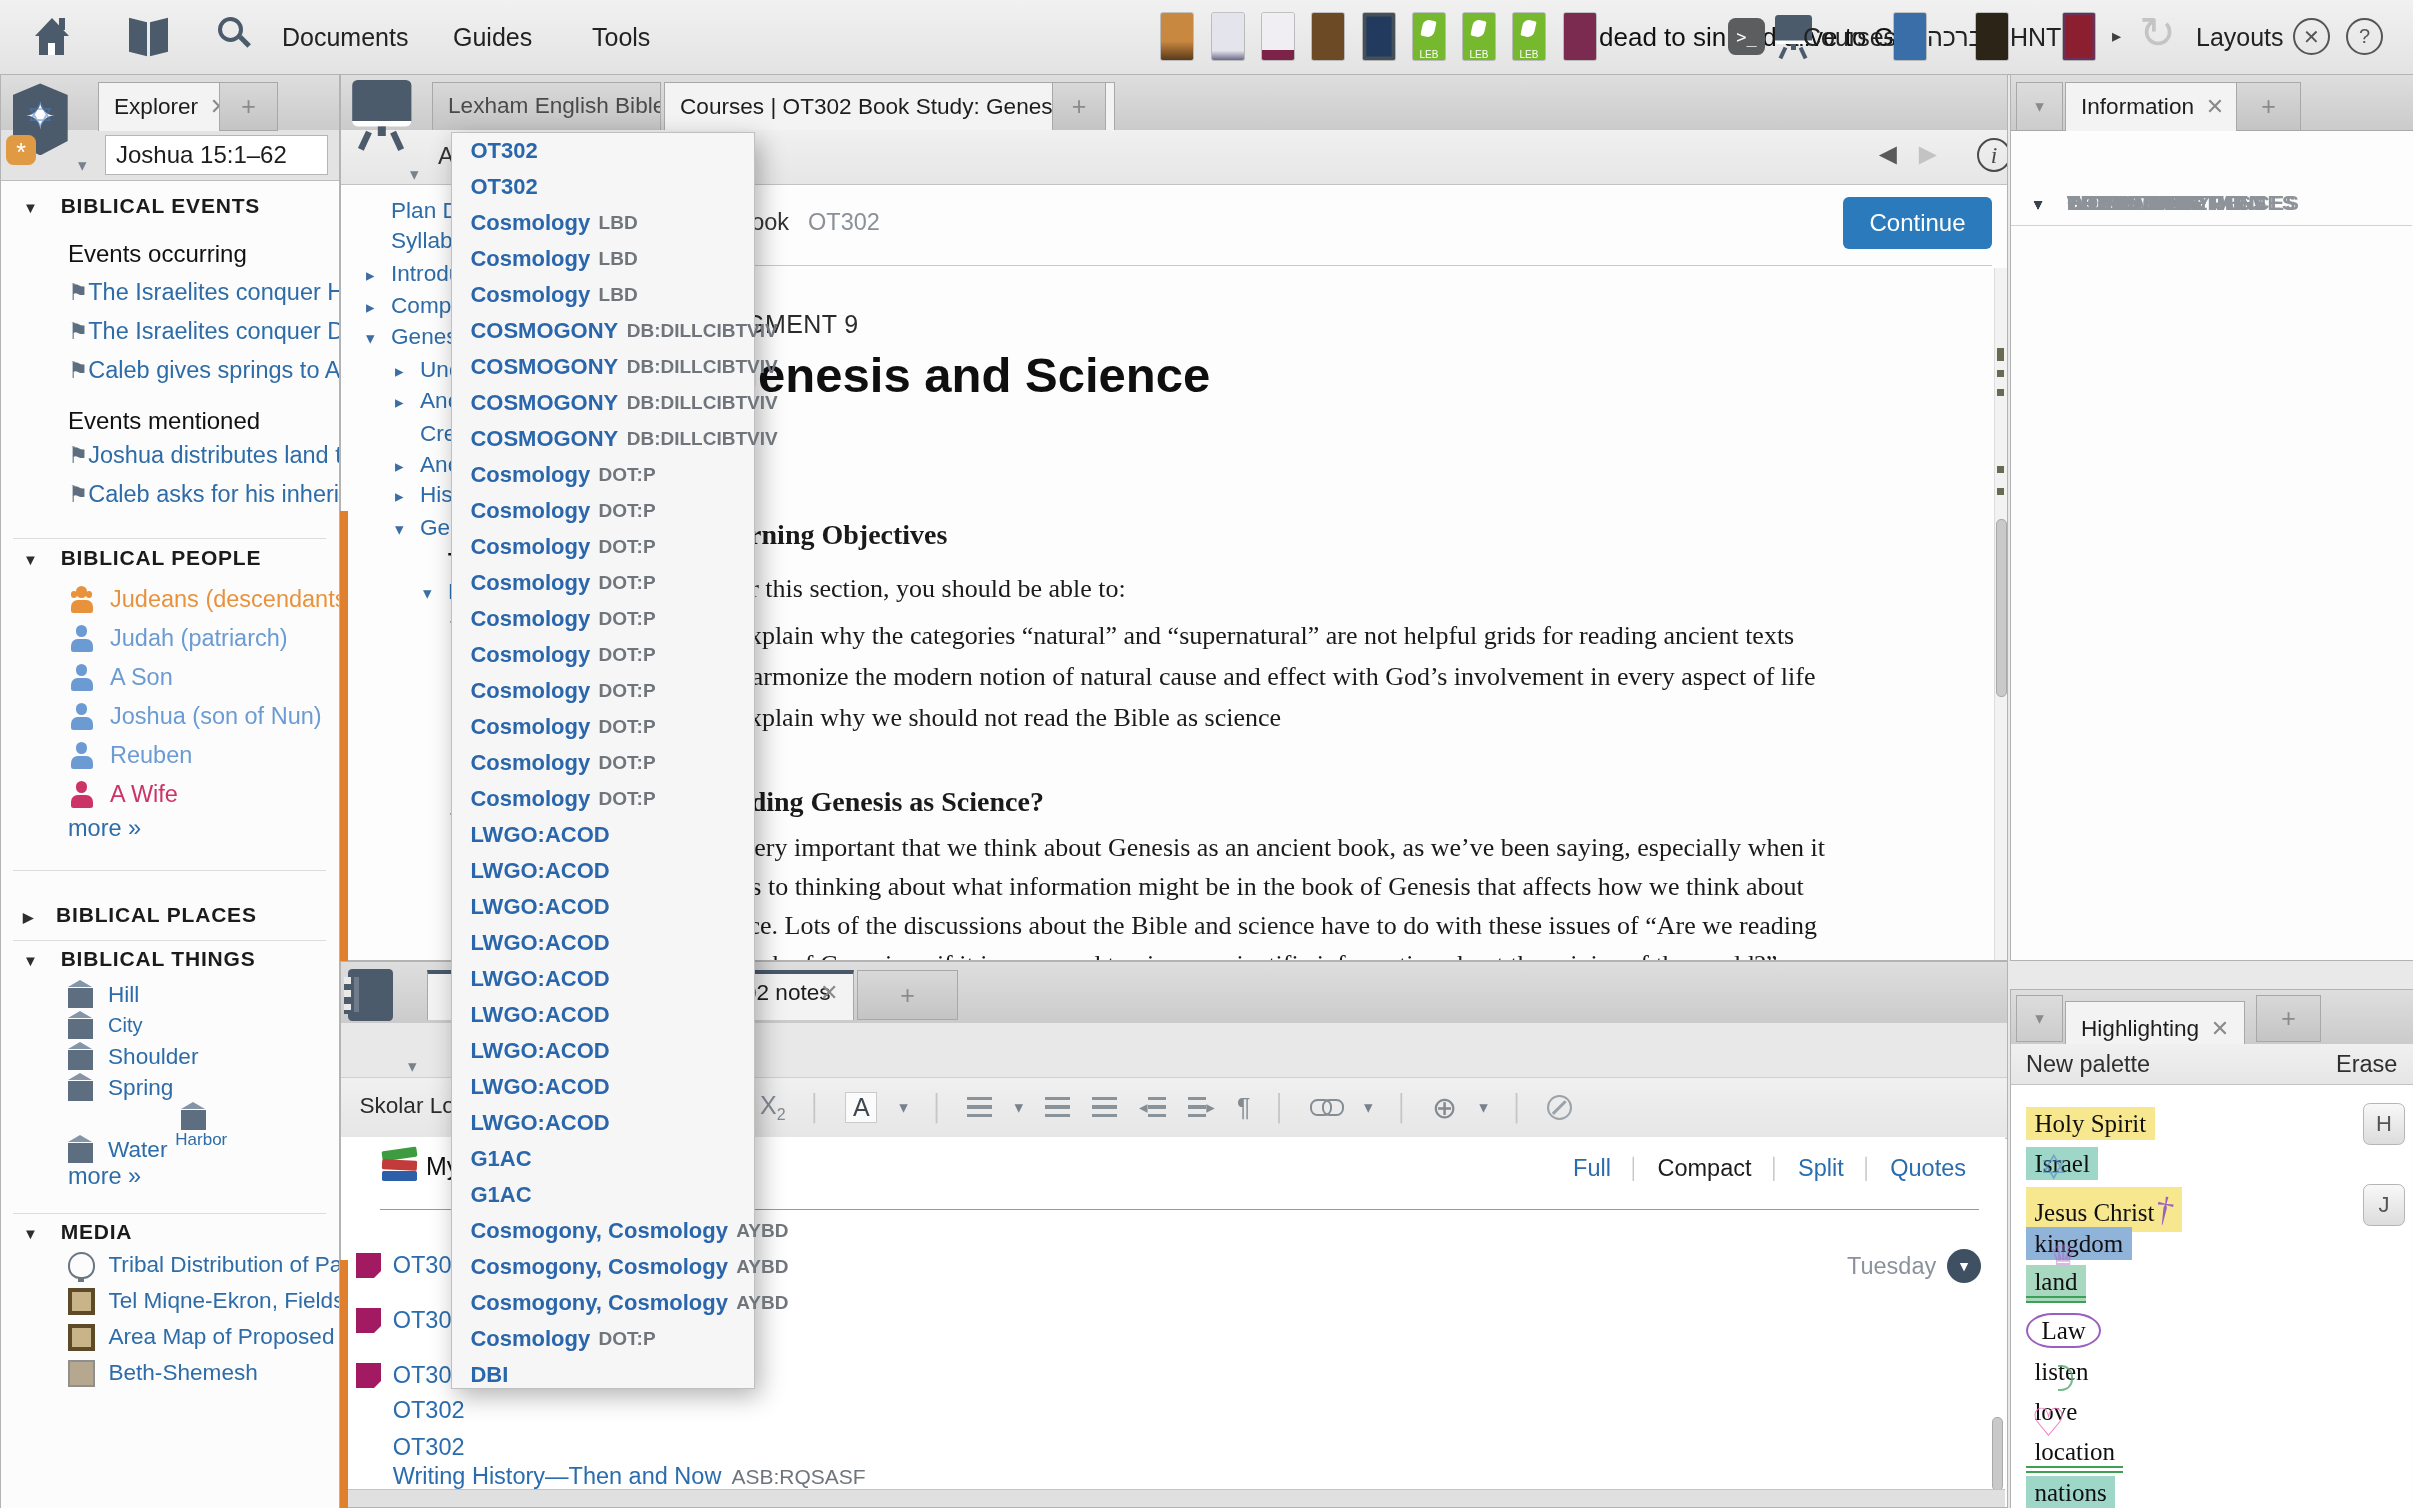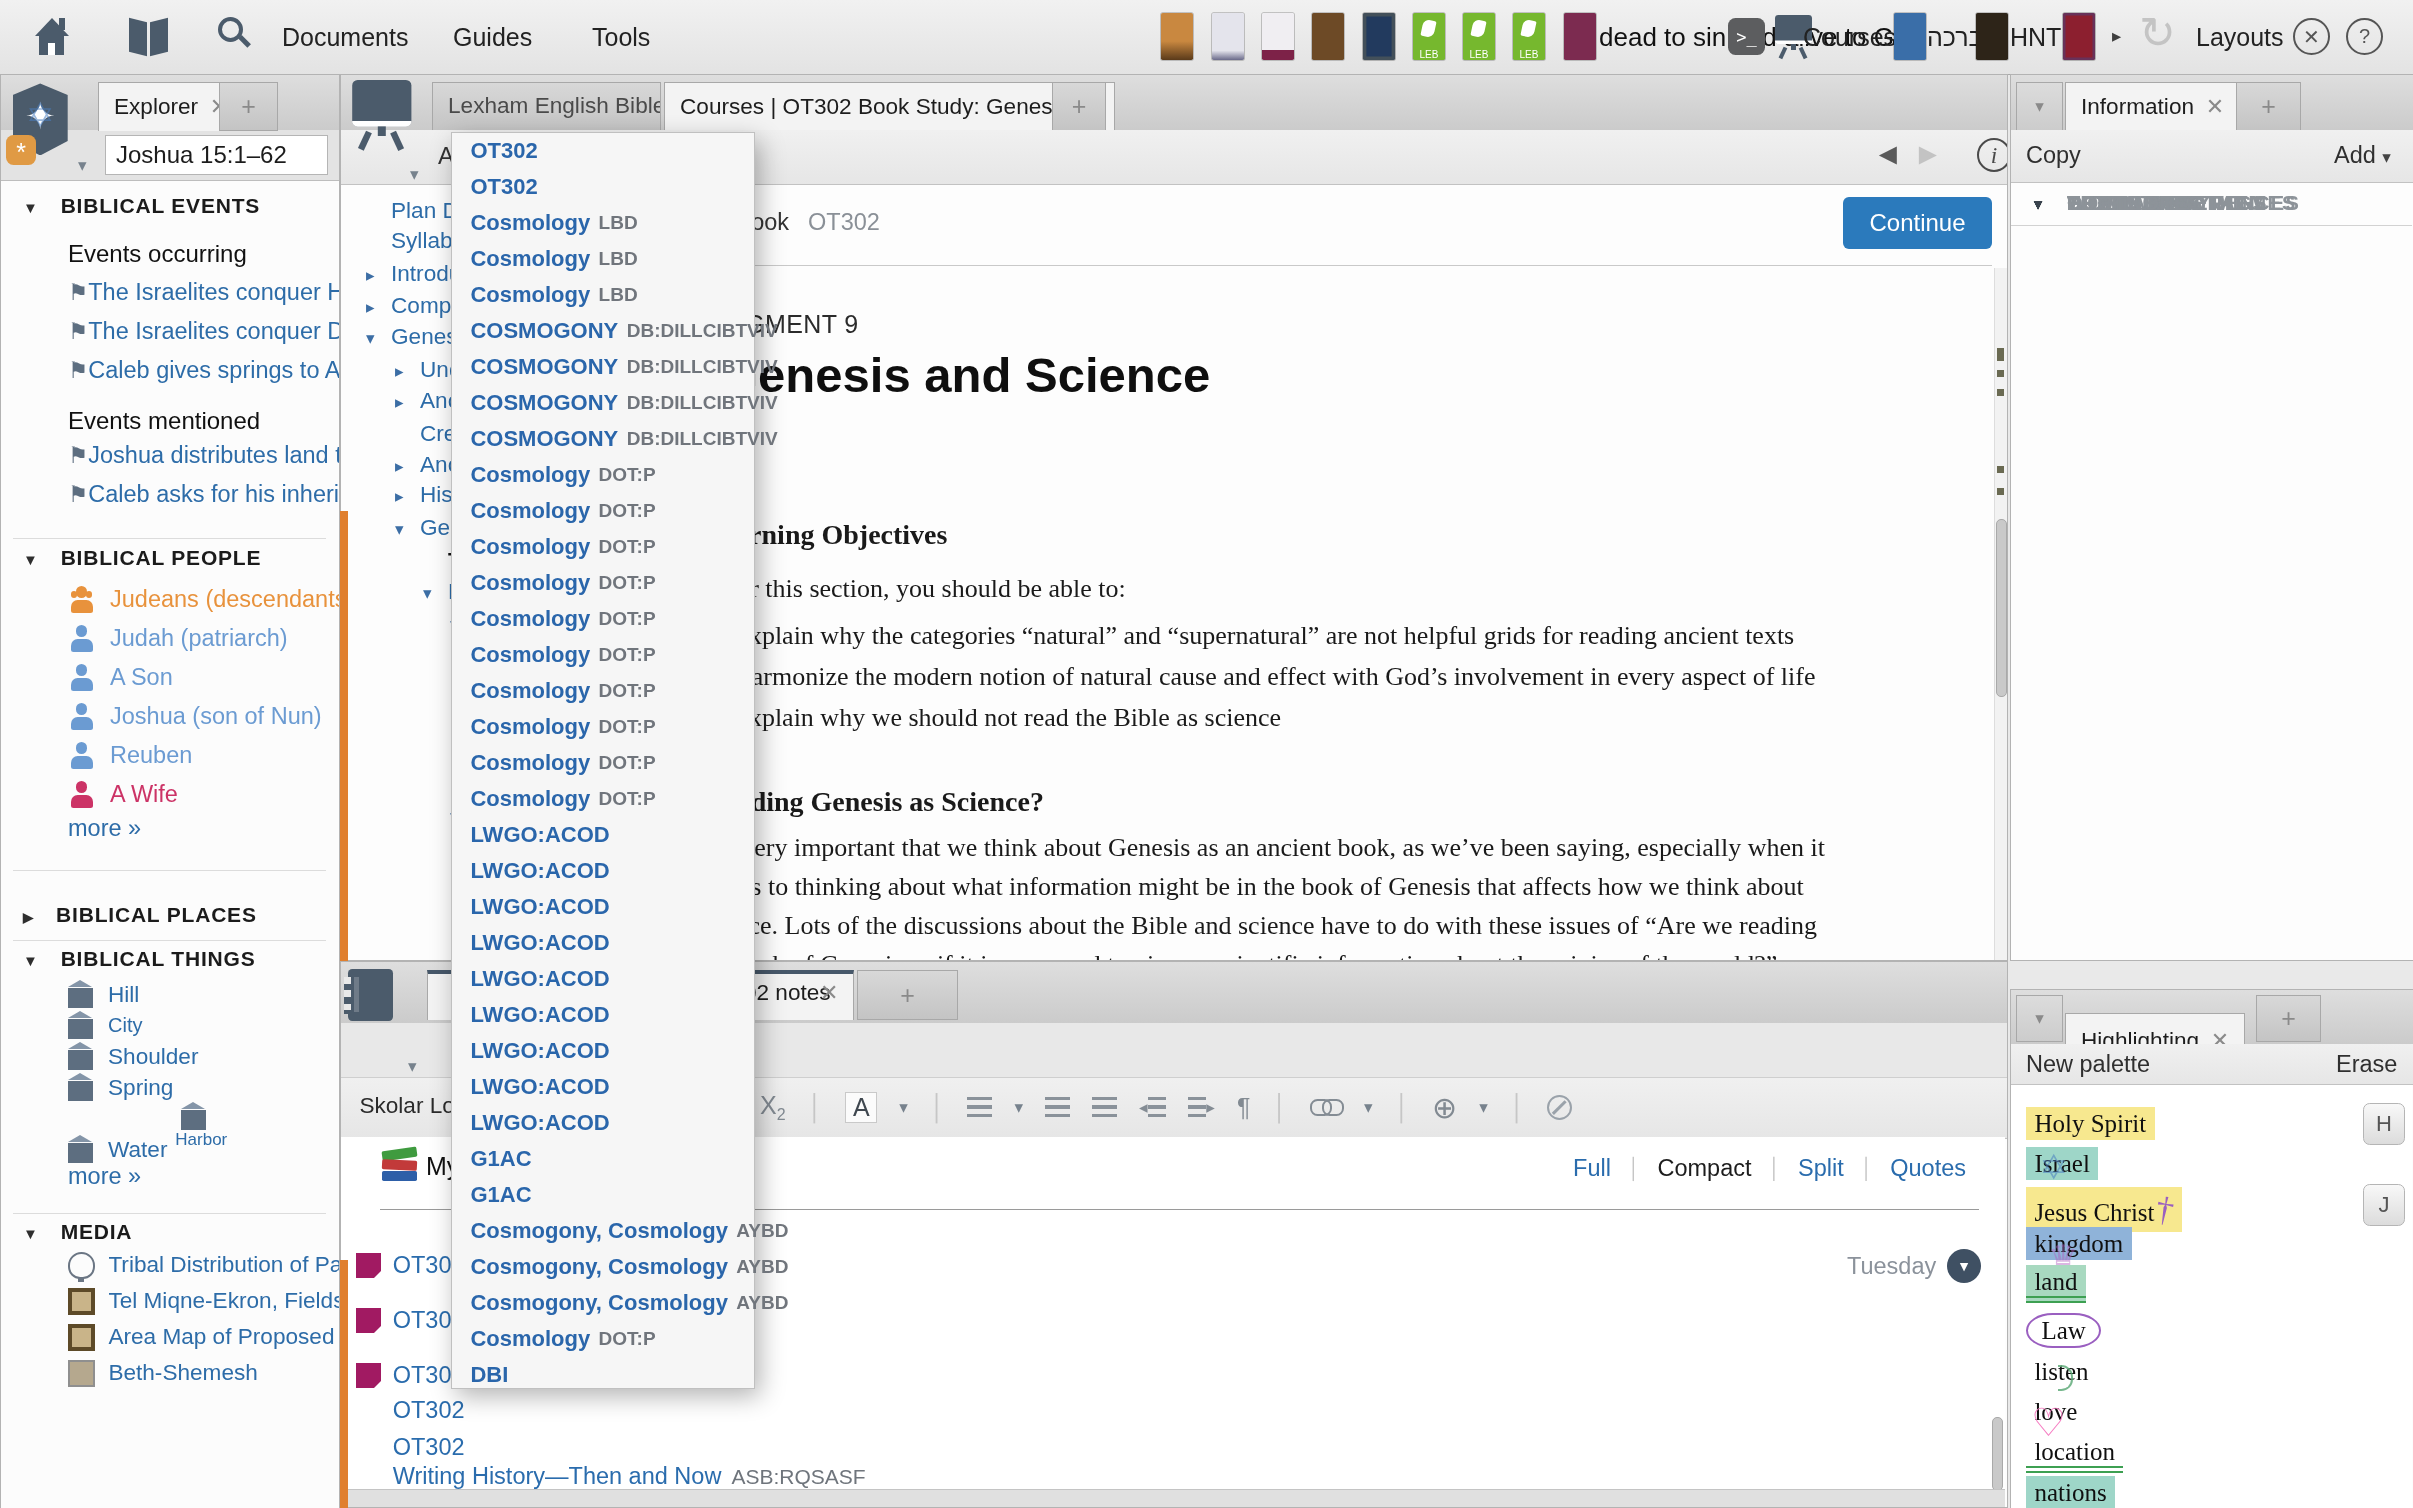--- a/index.html
+++ b/index.html
@@ -546,24 +546,20 @@
   <div class="orange-strip" style="top:1260px;height:249px;"></div>
 
   <div class="panel" style="left:2010px;top:74px;width:404px;height:887px;">
     <div class="tabstrip" style="top:0;height:55px;"></div>
     <div class="carettab" style="left:5px;top:6.7px;width:47px;height:49px;">▾</div>
     <div class="tab active" style="left:54px;top:6.7px;height:49px;">
       <span>Information</span>
         <span class="x">✕</span>
     </div>
     <div class="tab plus" style="left:225px;top:6.7px;width:65px;height:49px;">+</div>
-    <div class="toolbar" style="top:55px;height:52px;">
-      <span class="abs tbtxt" style="left:15px;top:11.7px;">Copy</span>
-      <span class="abs tbtxt" style="left:323px;top:11.7px;"><span>Add</span> <span class="caret" style="color:#444;">▾</span></span>
-    </div>
     <div class="abs" style="left:0;top:107px;width:401px;">
 
     <div class="isec">
           <span class="tri">▼</span>
           <span class="lab">DEFINITION</span>
         </div>
         <div class="isec">
           <span class="tri">▼</span>
           <span class="lab">TRANSLATION</span>
         </div>
@@ -594,21 +590,21 @@
         <div class="isec">
           <span class="tri">▼</span>
           <span class="lab">FOOTNOTES</span>
         </div>
       </div>
   </div>
 
   <div class="panel" style="left:2010px;top:989px;width:404px;height:520px;">
     <div class="tabstrip" style="top:0;height:54px;"></div>
     <div class="carettab" style="left:5px;top:5px;width:47px;height:47px;">▾</div>
-    <div class="tab active" style="left:54px;top:23px;height:55px;justify-content:space-between;">
+    <div class="tab active" style="left:54px;top:11px;height:55px;justify-content:space-between;">
       <span>Highlighting</span>
         <span class="x">✕</span>
     </div>
     <div class="tab plus" style="left:245px;top:5px;width:65px;height:47px;">+</div>
     <div class="abs" style="left:0;top:54px;width:401px;height:464px;background:#fff;overflow:hidden;">
       <div>
 
       <div class="hitem hl-holy" style="top: -11.7px;"><span>holy</span></div>
           <div class="hitem hl-yellow" style="top: 63px;"><span>Holy Spirit</span></div>
           <div class="hitem hl-teal star" style="top: 103px;"><span>Israel</span></div>

